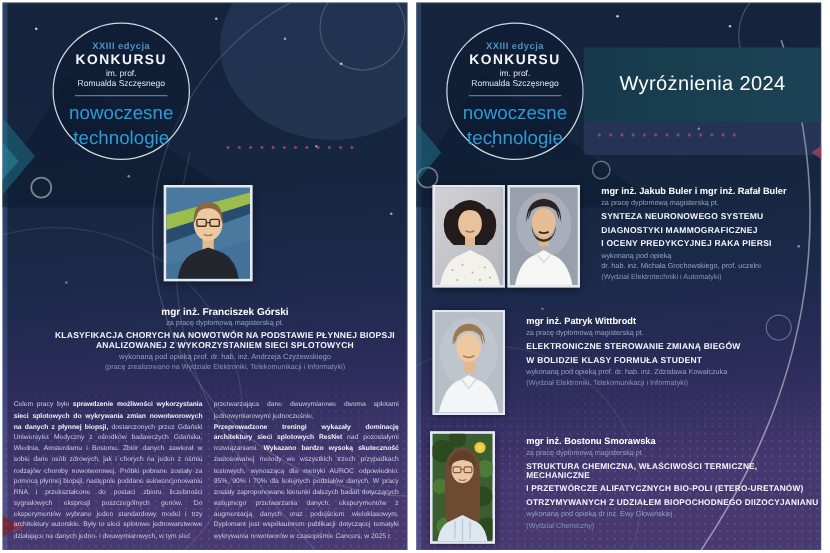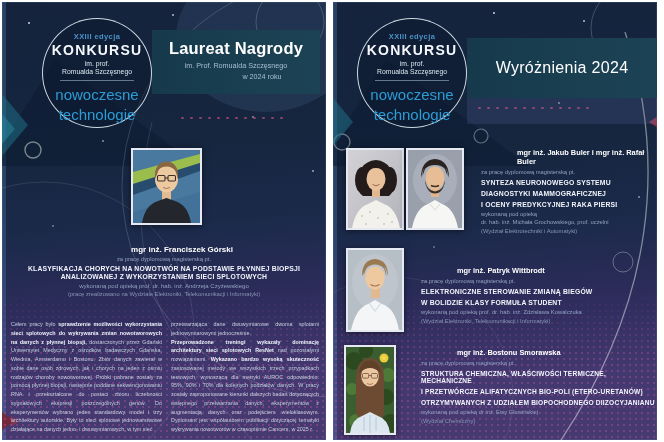--- a/index.html
+++ b/index.html
@@ -22,40 +22,40 @@
   .dot-row{position:absolute;height:4px;background-image:radial-gradient(circle,rgba(170,70,110,.85) 1px,transparent 1.4px);background-size:9px 4px;background-repeat:repeat-x;}
   .halftone{position:absolute;left:0;bottom:0;width:100%;height:150px;
     background-image:radial-gradient(circle,rgba(210,96,168,.30) .8px,transparent 1.1px);background-size:6px 6px;
     -webkit-mask-image:linear-gradient(to top,#000 55%,transparent);mask-image:linear-gradient(to top,#000 55%,transparent);}
   .deco-svg{position:absolute;left:0;top:0;pointer-events:none;}
   .stars{position:absolute;width:2px;height:2px;background:transparent;border-radius:50%;}
   
   .badge{position:absolute;width:110px;height:110px;border-radius:50%;border:1.5px solid rgba(225,238,246,.9);
     background:rgba(10,24,44,.42);text-align:center;box-sizing:border-box;padding-top:13px;}
   .badge .ed{font-size:7.5px;font-weight:bold;color:#4b92c6;letter-spacing:.4px;}
-  .badge .kk{font-size:14px;font-weight:bold;color:#f4f8fc;letter-spacing:1.2px;margin-top:1px;}
+  .badge .kk{font-size:11px;font-weight:bold;color:#f4f8fc;letter-spacing:1.2px;margin-top:1px;}
   .badge .im{font-size:6.8px;color:#dde7f0;margin-top:2px;}
   .badge .pt{font-size:6.8px;color:#dde7f0;margin-top:1px;}
   .badge .ln{width:68%;margin:5px auto 4px;border-top:1px solid rgba(185,212,228,.5);}
   .badge .tg{font-size:15px;font-weight:normal;color:#2d9bd5;line-height:1.3;}
   
   .band{position:absolute;background:linear-gradient(90deg,#163a4c,#1c4355);}
   .band-l{left:150px;top:28px;width:168px;height:64px;text-align:center;padding-top:9px;box-sizing:border-box;}
   .band-l .t1{font-size:16.5px;font-weight:bold;color:#ffffff;letter-spacing:.2px;}
   .band-l .t2{font-size:7.2px;color:#a9bfd1;margin-top:3px;}
   .band-l .t3{font-size:7.2px;color:#a9bfd1;margin-top:2px;transform:translateX(26px);}
   .band-r{left:134px;top:36px;right:0;height:60px;display:flex;align-items:center;justify-content:center;}
   .band-r .t1{font-size:16px;font-weight:normal;color:#ffffff;letter-spacing:.3px;}
   .subband{position:absolute;left:134px;right:0;top:96px;height:26px;background:rgba(118,128,198,.16);}
   
   .ph{position:absolute;border:2px solid #e6e9f2;box-shadow:0 1px 6px rgba(0,0,0,.5);line-height:0;background:#8898a8;}
   .ph svg{display:block;}
   
-  .cblock{position:absolute;left:0;width:100%;text-align:center;}
-  .nm{font-size:8px;font-weight:bold;color:#ffffff;margin-left:36px;}
+  .cblock{position:absolute;left:16px;width:100%;text-align:center;}
+  .nm{font-size:8px;font-weight:bold;color:#ffffff;}
   .intro{font-size:5.8px;color:#93a2c0;margin-top:2px;}
   .thl{font-size:6.8px;font-weight:bold;color:#f2f5fc;letter-spacing:.2px;margin-top:3px;}
   .sup{font-size:6px;color:#93a2c0;margin-top:3px;}
   .fac{font-size:5.8px;color:#8795b4;margin-top:2px;}
   .abs{position:absolute;font-size:5.4px;line-height:1.62;color:#c6cede;text-align:justify;white-space:pre-line;}
   .abs .b{font-weight:bold;color:#eef2fa;}
   
   .entry{position:absolute;text-align:left;}
   .entry .nm{font-size:7.4px;}
   .entry .intro{margin-top:2.5px;}
@@ -89,25 +89,20 @@
     <div class="badge" style="left:40px;top:16px;">
       <div class="ed">XXIII edycja</div>
       <div class="kk">KONKURSU</div>
       <div class="im">im. prof.</div>
       <div class="pt">Romualda Szczęsnego</div>
       <div class="ln"></div>
       <div class="tg">nowoczesne</div>
       <div class="tg">technologie</div>
     </div>
 
-    <div class="band band-l">
-      <div class="t1">Laureat Nagrody</div>
-      <div class="t2">im. Prof. Romualda Szczęsnego</div>
-      <div class="t3">w 2024 roku</div>
-    </div>
 
     <div class="ph" style="left:129px;top:146px;">
       <svg width="67" height="73" viewBox="0 0 67 73">
         <rect width="67" height="73" fill="#49799f"></rect>
         <path d="M0,22 L67,4 L67,13 L0,34 Z" fill="#a9c93e" opacity=".85"></path>
         <path d="M0,34 L67,13 L67,21 L0,45 Z" fill="#173454" opacity=".65"></path>
         <path d="M0,62 L67,42 L67,73 L0,73 Z" fill="#3d6e93" opacity=".55"></path>
         <rect x="29" y="40" width="9" height="10" fill="#e2bb92"></rect>
         <ellipse cx="33.5" cy="29" rx="11.5" ry="13.5" fill="#edc9a0"></ellipse>
         <path d="M22,29 Q21,12 33.5,11.5 Q46,12 45,29 L42.5,21 Q39.5,16.5 33.5,16.5 Q25.5,16.5 24.5,23 Z" fill="#8a6743"></path>
@@ -226,21 +221,21 @@
         <rect x="23" y="38" width="9" height="10" fill="#e2b890"></rect>
         <path d="M14,26 Q14,10 27,9 Q40,10 40,26 L38,19 Q34,13.5 27,13.5 Q20,13.5 17,20 Z" fill="#9b7a50"></path>
         <ellipse cx="27" cy="28" rx="9.8" ry="11.5" fill="#eec9a0"></ellipse>
         <path d="M15.5,26 Q16,12 27,11.5 Q38,12 38.5,26 L36,18.5 Q32.5,14.5 27,14.5 Q21,14.5 18,19 Z" fill="#9b7a50"></path>
         <path d="M22.5,34.5 q4.5,3 9,0" stroke="#a5765c" fill="none" stroke-width="1.1"></path>
         <path d="M3,80 Q8,58 20,54 L27,50 L34,54 Q47,58 51,80 Z" fill="#f3f5f7"></path>
         <path d="M21,53 L27,61 L33,53" fill="none" stroke="#d4dae0" stroke-width="1.2"></path>
       </svg>
     </div>
 
-    <div class="entry" style="left:88px;top:264px;width:232px;">
+    <div class="entry" style="left:88px;top:250px;width:232px;">
       <div class="nm">mgr inż. Patryk Wittbrodt</div>
       <div class="intro">za pracę dyplomową magisterską pt.</div>
       <div class="thl">ELEKTRONICZNE STEROWANIE ZMIANĄ BIEGÓW</div>
       <div class="thl">W BOLIDZIE KLASY FORMUŁA STUDENT</div>
       <div class="sup">wykonaną pod opieką prof. dr. hab. inż. Zdzisława Kowalczuka</div>
       <div class="fac">(Wydział Elektroniki, Telekomunikacji i Informatyki)</div>
     </div>
 
     <div class="ph" style="left:11px;top:343px;">
       <svg width="48" height="86" viewBox="0 0 48 86">

